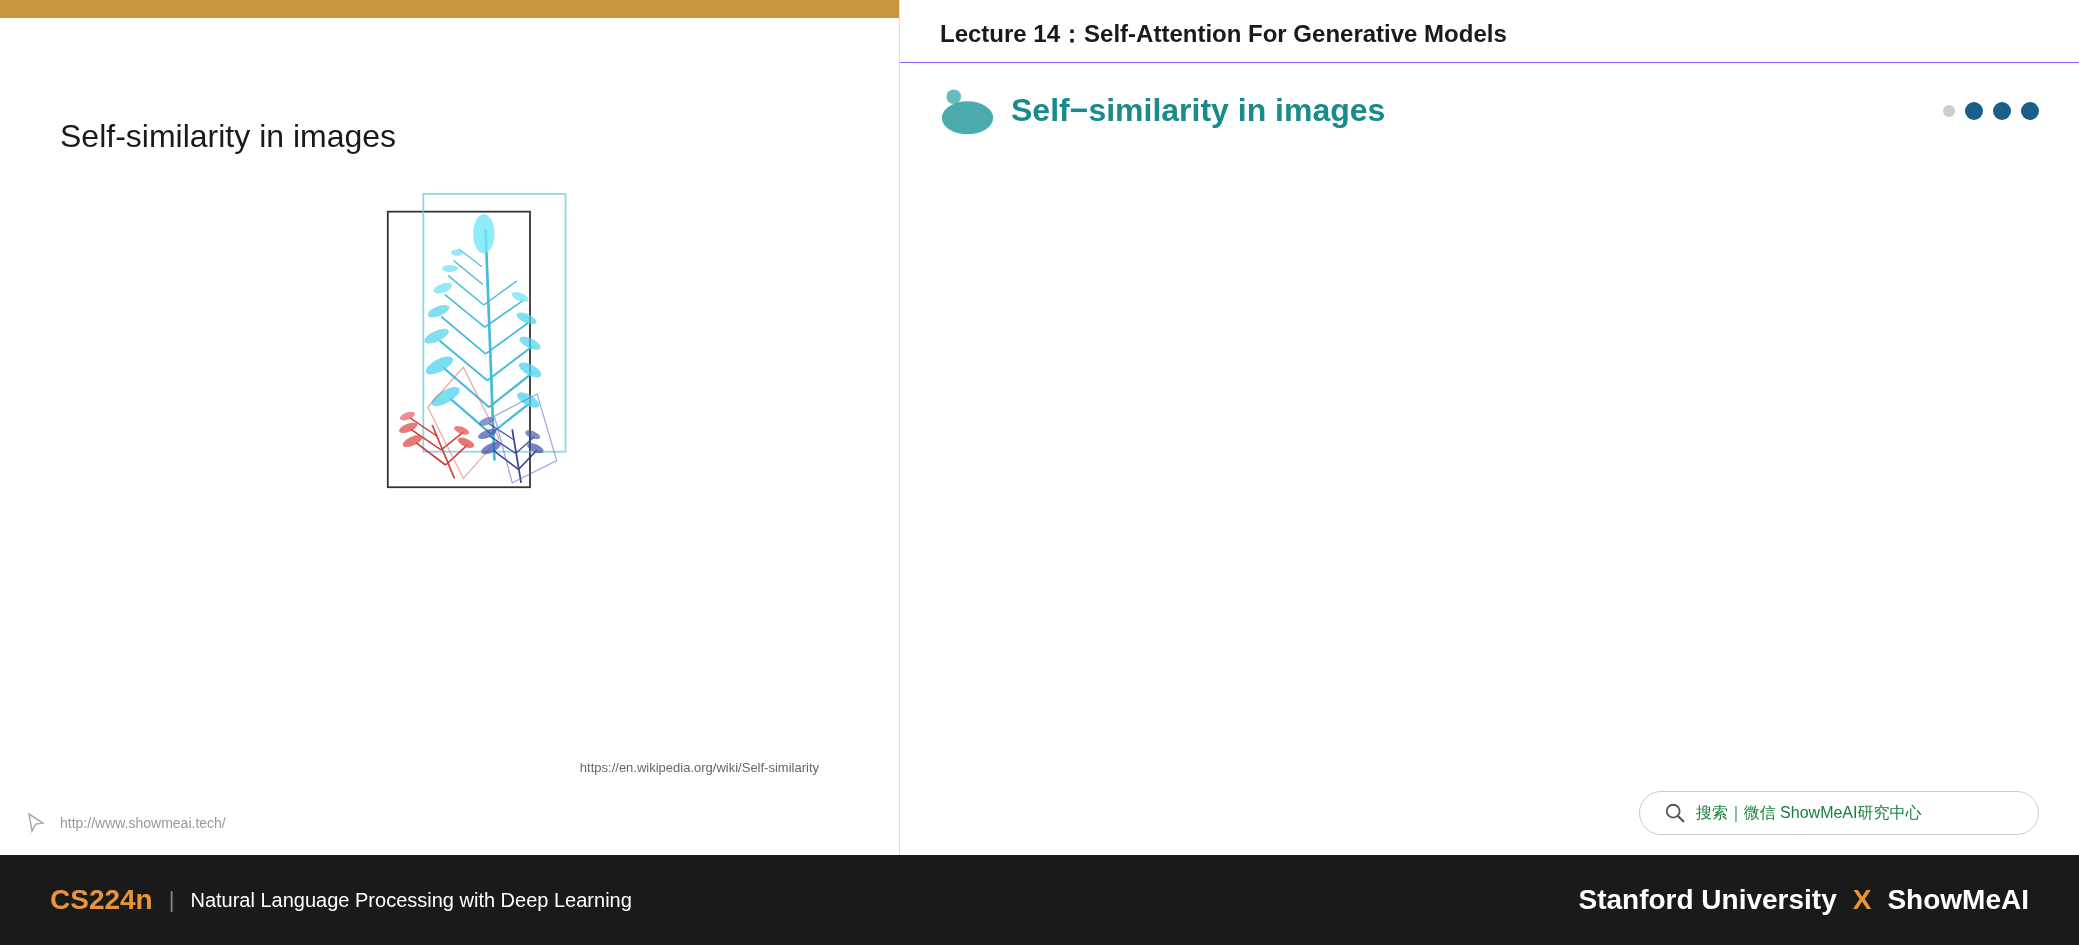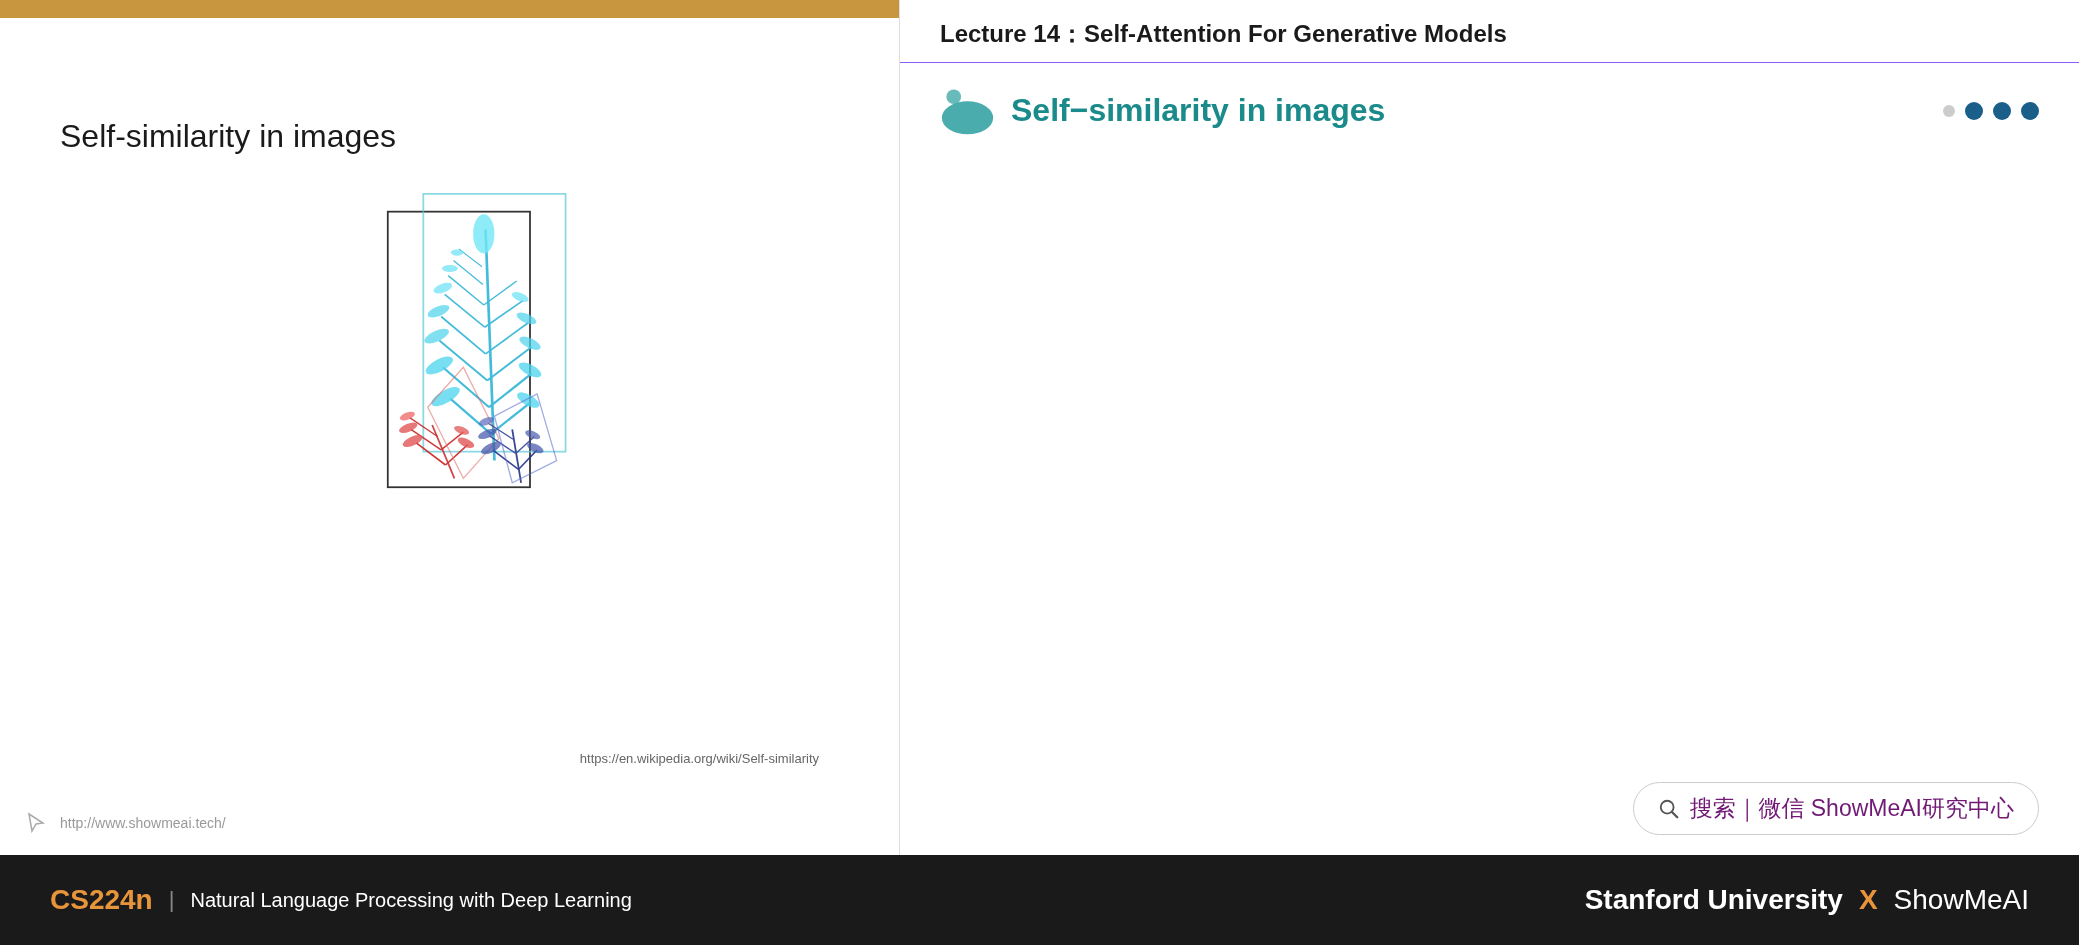--- a/index.html
+++ b/index.html
@@ -58,21 +58,21 @@
       position: relative;
     }
 
     .fractal-svg {
       width: 320px;
       height: 320px;
     }
 
     .slide-url {
       position: absolute;
-      bottom: 89px;
+      bottom: 80px;
       right: 80px;
       font-size: 13px;
       color: #666;
     }
 
     .slide-footer {
       position: absolute;
       bottom: 20px;
       left: 24px;
       display: flex;
@@ -170,22 +170,22 @@
       align-items: center;
       border: 1.5px solid #ccc;
       border-radius: 30px;
       padding: 10px 24px;
       gap: 10px;
       background: white;
       min-width: 400px;
     }
 
     .search-text {
-      font-size: 23px;
-      color: #701a75;
+      font-size: 16px;
+      color: #15803d;
     }
 
     
     .bottom-bar {
       height: 90px;
       background: #1a1a1a;
       display: flex;
       align-items: center;
       padding: 0 50px;
       justify-content: space-between;
@@ -230,21 +230,21 @@
     .x-text {
       font-size: 28px;
       color: #e8943a;
       font-weight: bold;
       margin: 0 8px;
     }
 
     .showmeai-text {
       font-size: 28px;
       color: white;
-      font-weight: normal;
+      font-weight: bold;
     }
   </style>
 </head>
 <body>
 
 <div class="main-content">
 
   <div class="slide-panel">
     <div class="slide-top-bar"></div>
     <div class="slide-content">

